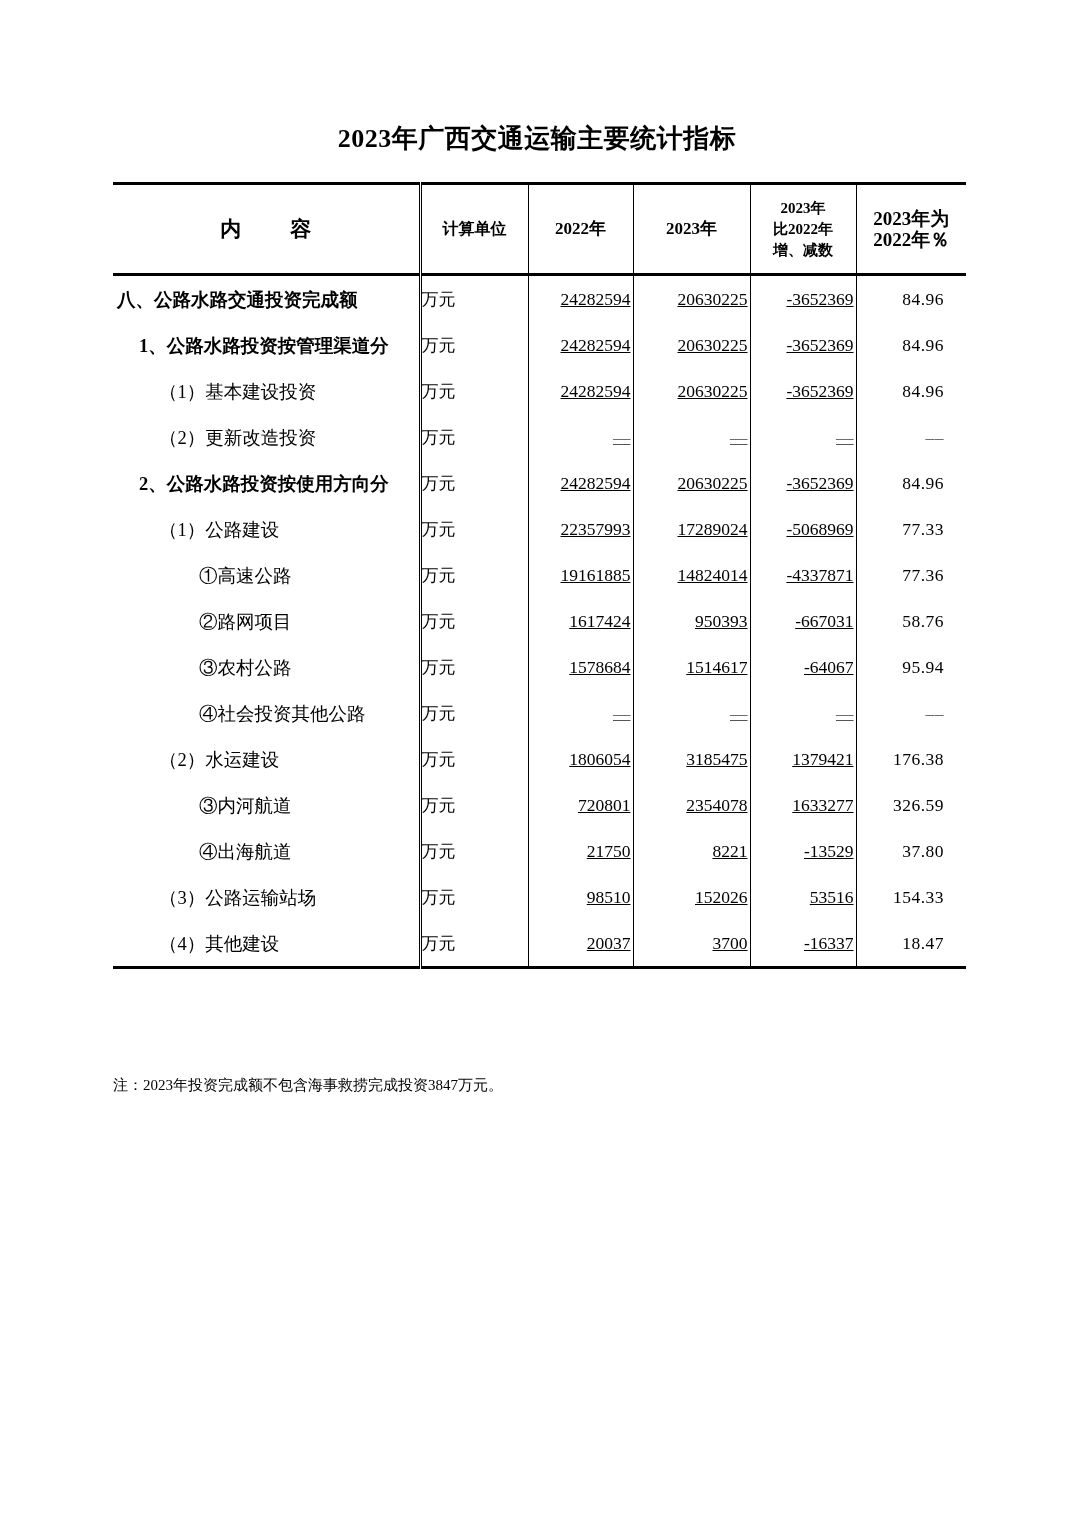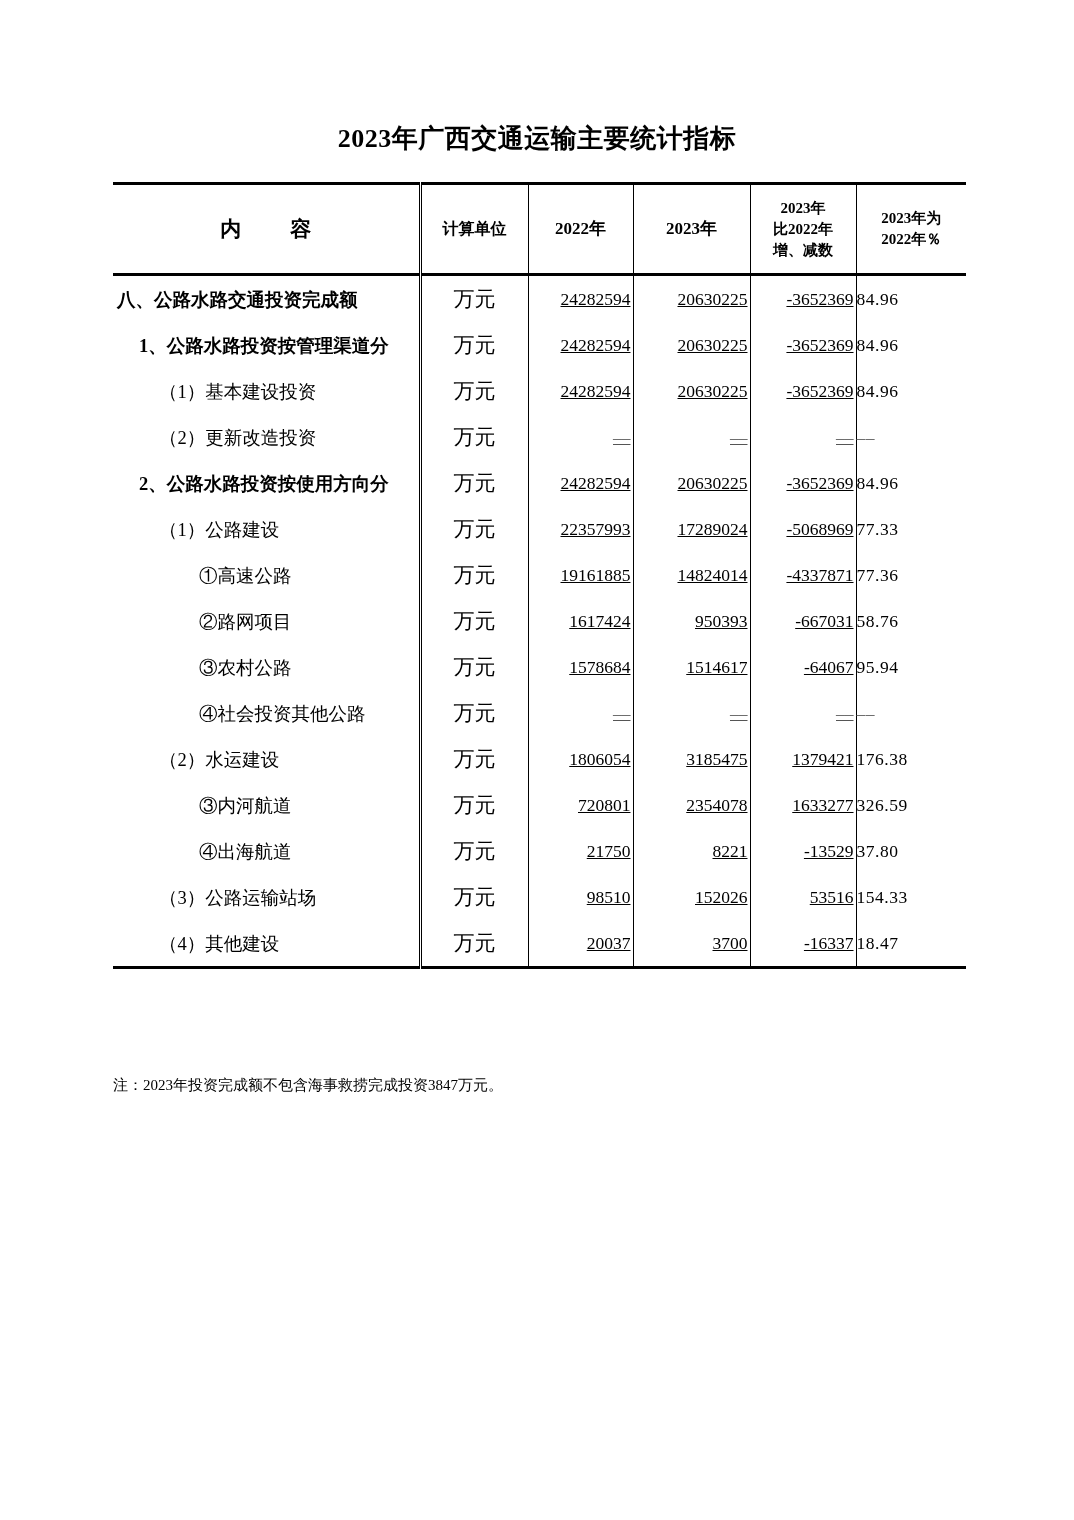--- a/index.html
+++ b/index.html
@@ -92,21 +92,21 @@
   }
   .stats th.col-name {
     font-size: 21px;
     letter-spacing: 14px;
     text-indent: 14px;
   }
   .stats th.col-unit { font-size: 16px; }
   .stats th.col-y2022,
   .stats th.col-y2023 { font-size: 17px; }
   .stats th.col-diff  { font-size: 15px; line-height: 21px; }
-  .stats th.col-pct   { font-size: 15px; line-height: 21px; }
+  .stats th.col-pct   { font-size: 19px; line-height: 21px; }
 
   .stats td {
     font-size: 18px;
     height: 46px;
     padding: 0;
     vertical-align: middle;
     white-space: nowrap;
   }
 
   td.col-name {
@@ -115,32 +115,32 @@
   }
   td.col-name .lbl { display: inline-block; }
 
   
   td.col-name.lvl0 .lbl { padding-left: 4px;  font-weight: bold; }
   td.col-name.lvl1 .lbl { padding-left: 26px; font-weight: bold; }
   td.col-name.lvl2 .lbl { padding-left: 46px; font-weight: normal; }
   td.col-name.lvl3 .lbl { padding-left: 86px; font-weight: normal; }
 
   td.col-unit {
-    text-align: center;
-    font-size: 21px;
+    font-size: 17px;
   }
   td.col-y2022,
   td.col-y2023,
   td.col-diff {
     text-align: right;
     padding-right: 2px;
     font-size: 17.5px;
     text-decoration: underline;
   }
   td.col-pct {
+    text-align: right;
     padding-right: 22px;
     font-size: 17.5px;
     letter-spacing: 0.5px;
   }
 
   td.dash { color: #555; }
 
   
   .doc-note {
     position: absolute;

